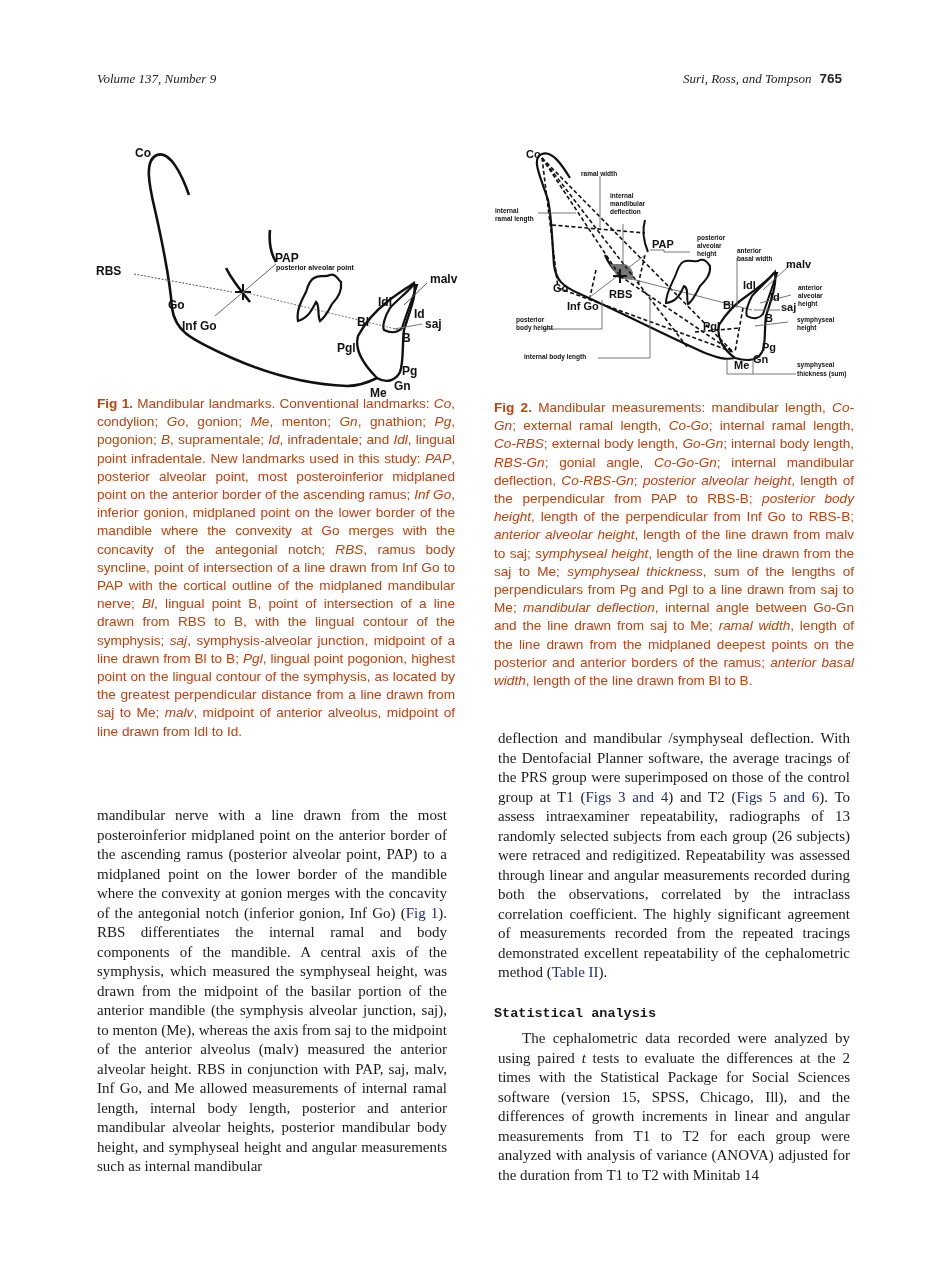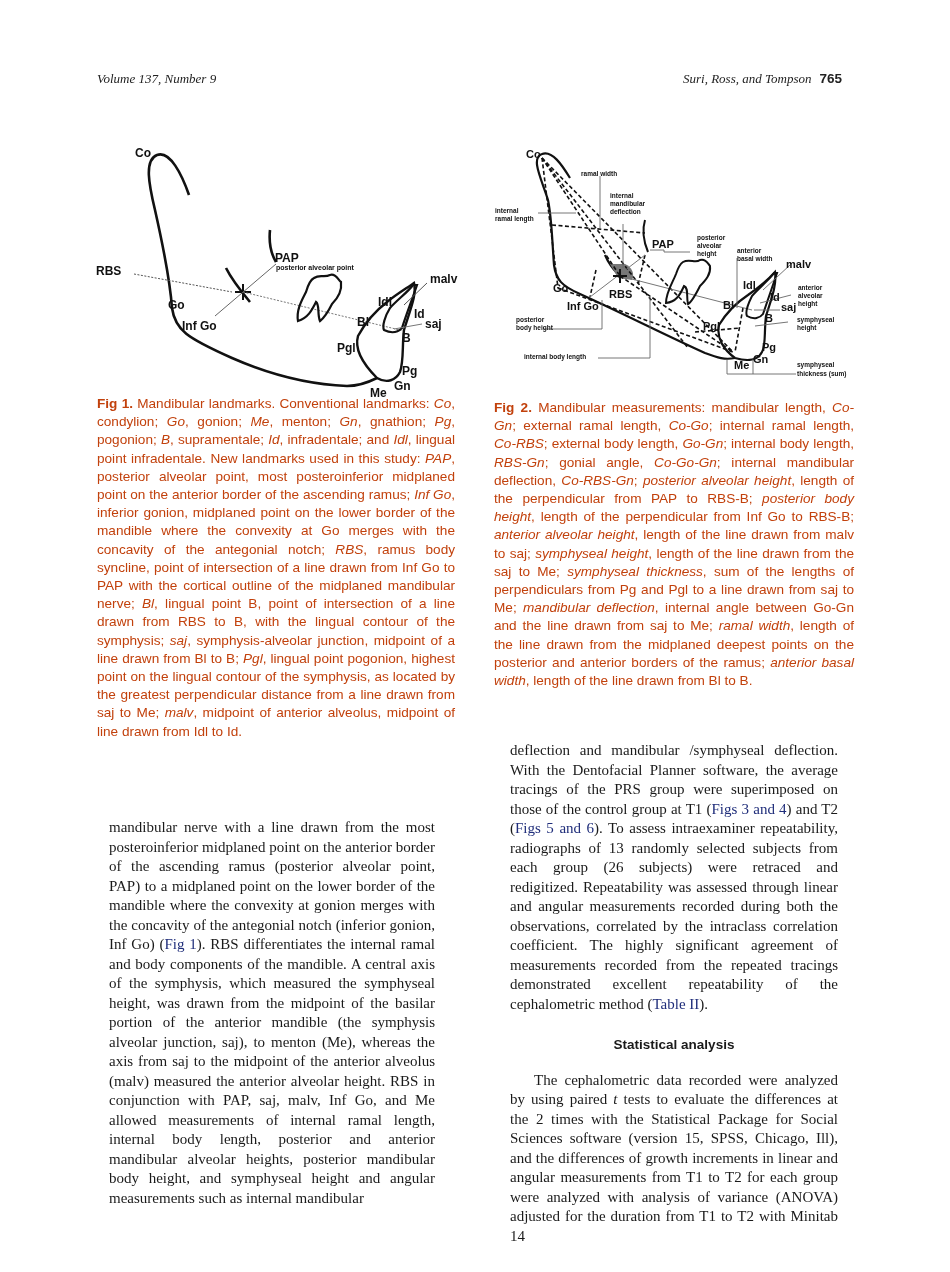--- a/index.html
+++ b/index.html
@@ -14,23 +14,23 @@
   svg text { font-family: "Liberation Sans", sans-serif; font-weight: bold; fill: #111; }
   .caption { position: absolute; font-family: "Liberation Sans", sans-serif; font-size: 13.6px; line-height: 18.2px; text-align: justify; color: #c2410c; }
   .caption .fig-label { font-weight: bold; }
   .caption i { font-style: italic; }
   #cap1 { left: 97px; top: 395px; width: 358px; }
   #cap2 { left: 494px; top: 399px; width: 360px; }
   .body-text { position: absolute; font-family: "Liberation Serif", serif; font-size: 15px; line-height: 19.5px; text-align: justify; color: #1a1a1a; }
   #body-left { left: 93px; top: 802px; width: 358px; }
   #body-right { left: 494px; top: 725px; width: 360px; }
   .body-text a { color: #1f2d7a; text-decoration: none; }
-  .section-head { font-family: Liberation Sans, sans-serif; font-weight: bold; font-size: 13.5px; margin: 21px 0 6px 0; text-align: center; }
+  .section-head { font-family: Liberation Mono, monospace; font-weight: bold; font-size: 13.5px; margin: 21px 0 6px 0; text-align: left; }
   .indent { text-indent: 24px; }
-  p { margin: 16px; }
+  p { margin: 4px; }
 </style>
 </head>
 <body>
 
 <div class="running-head">
   <div class="left">
     <div>Volume 137, Number 9</div>
   </div>
   <div class="right">
     <span>Suri, Ross, and Tompson</span><span class="pagenum">765</span>

